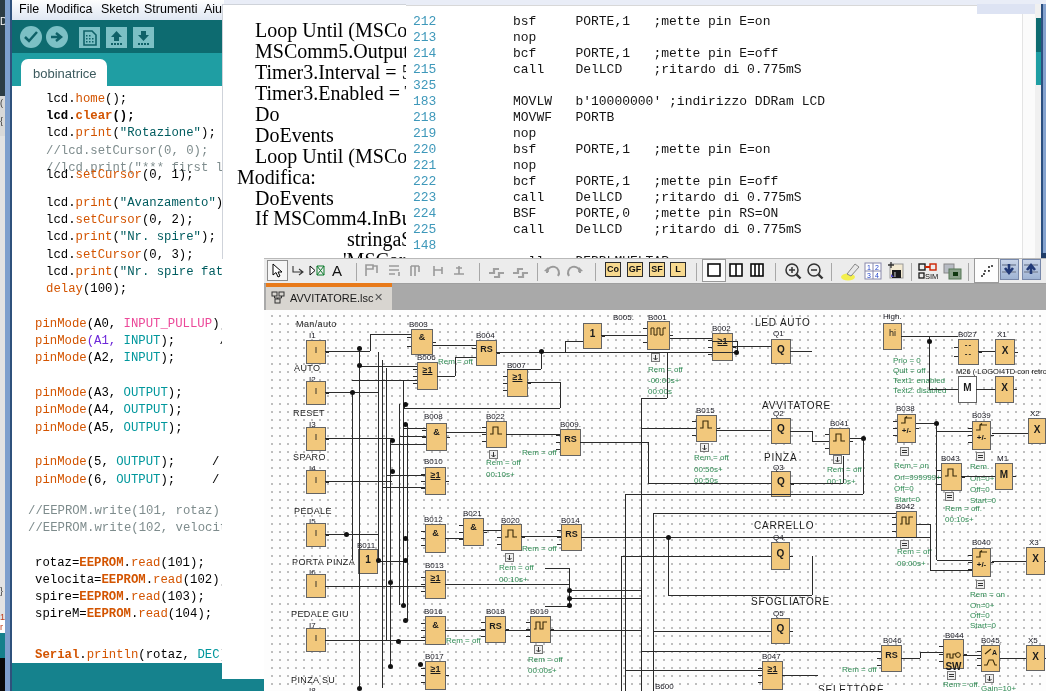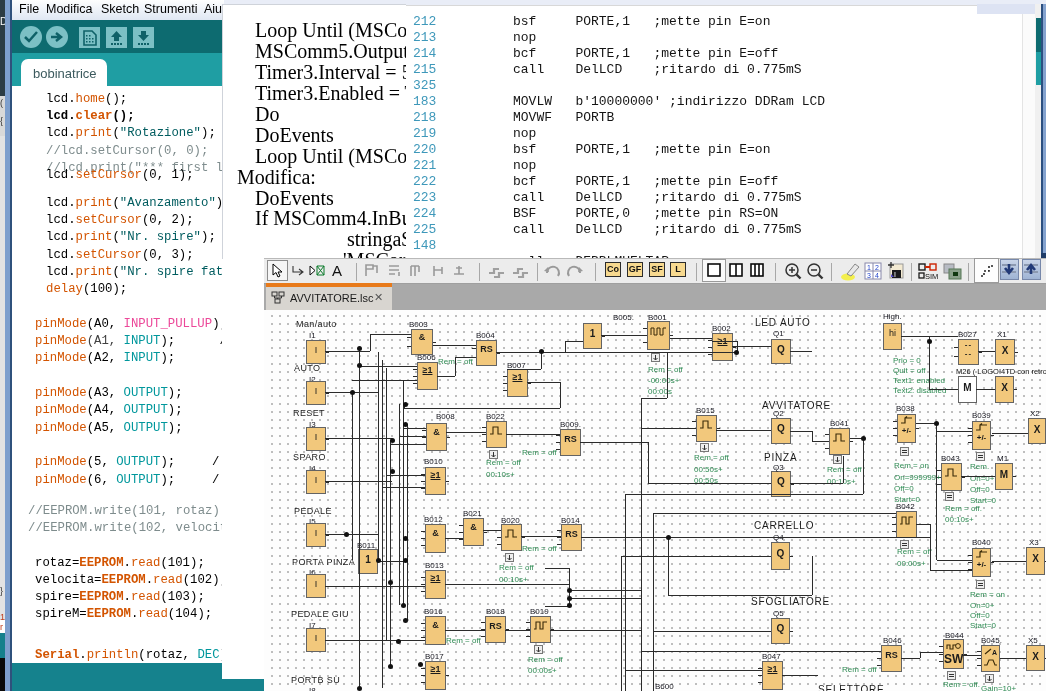--- a/index.html
+++ b/index.html
@@ -93,21 +93,21 @@
 <div class="cl" style="left:46px;top:144px;"><span style="color:#7e8c8d">//lcd.setCursor(0, 0);</span></div>
 <div class="cl" style="left:46px;top:161px;"><span style="color:#7e8c8d">//lcd.print("*** first li</span></div>
 <div class="cl" style="left:46px;top:168px;"><span style="color:#000">lcd.</span><span style="color:#d35400">setCursor</span><span style="color:#000">(0, 1);</span></div>
 <div class="cl" style="left:46px;top:196px;"><span style="color:#000">lcd.</span><span style="color:#d35400">print</span><span style="color:#000">(</span><span style="color:#005c5f">"Avanzamento"</span><span style="color:#000">);</span></div>
 <div class="cl" style="left:46px;top:213px;"><span style="color:#000">lcd.</span><span style="color:#d35400">setCursor</span><span style="color:#000">(0, 2);</span></div>
 <div class="cl" style="left:46px;top:230px;"><span style="color:#000">lcd.</span><span style="color:#d35400">print</span><span style="color:#000">(</span><span style="color:#005c5f">"Nr. spire"</span><span style="color:#000">);</span></div>
 <div class="cl" style="left:46px;top:248px;"><span style="color:#000">lcd.</span><span style="color:#d35400">setCursor</span><span style="color:#000">(0, 3);</span></div>
 <div class="cl" style="left:46px;top:265px;"><span style="color:#000">lcd.</span><span style="color:#d35400">print</span><span style="color:#000">(</span><span style="color:#005c5f">"Nr. spire fatt</span></div>
 <div class="cl" style="left:46px;top:282px;"><span style="color:#d35400">delay</span><span style="color:#000">(100);</span></div>
 <div class="cl" style="left:35px;top:317px;"><span style="color:#d35400">pinMode</span><span style="color:#000">(A0, </span><span style="color:#ec4899">INPUT_PULLUP</span><span style="color:#000">);</span></div>
-<div class="cl" style="left:35px;top:334px;"><span style="color:#d35400">pinMode</span><span style="color:#404040">(A1, </span><span style="color:#00979c">INPUT</span><span style="color:#000">);      /</span></div>
+<div class="cl" style="left:35px;top:334px;"><span style="color:#d35400">pinMode</span><span style="color:#6d28d9">(A1, </span><span style="color:#00979c">INPUT</span><span style="color:#000">);      /</span></div>
 <div class="cl" style="left:35px;top:351px;"><span style="color:#d35400">pinMode</span><span style="color:#000">(A2, </span><span style="color:#00979c">INPUT</span><span style="color:#000">);</span></div>
 <div class="cl" style="left:35px;top:386px;"><span style="color:#d35400">pinMode</span><span style="color:#000">(A3, </span><span style="color:#00979c">OUTPUT</span><span style="color:#000">);</span></div>
 <div class="cl" style="left:35px;top:403px;"><span style="color:#d35400">pinMode</span><span style="color:#000">(A4, </span><span style="color:#00979c">OUTPUT</span><span style="color:#000">);</span></div>
 <div class="cl" style="left:35px;top:421px;"><span style="color:#d35400">pinMode</span><span style="color:#000">(A5, </span><span style="color:#00979c">OUTPUT</span><span style="color:#000">);</span></div>
 <div class="cl" style="left:35px;top:455px;"><span style="color:#d35400">pinMode</span><span style="color:#000">(5, </span><span style="color:#00979c">OUTPUT</span><span style="color:#000">);     /</span></div>
 <div class="cl" style="left:35px;top:473px;"><span style="color:#d35400">pinMode</span><span style="color:#000">(6, </span><span style="color:#00979c">OUTPUT</span><span style="color:#000">);     /</span></div>
 <div class="cl" style="left:28px;top:504px;"><span style="color:#7e8c8d">//EEPROM.write(101, rotaz)</span></div>
 <div class="cl" style="left:28px;top:521px;"><span style="color:#7e8c8d">//EEPROM.write(102, velocit</span></div>
 <div class="cl" style="left:35px;top:556px;"><span style="color:#000">rotaz=</span><span style="color:#d35400;font-weight:bold">EEPROM</span><span style="color:#000">.</span><span style="color:#d35400">read</span><span style="color:#000">(101);</span></div>
 <div class="cl" style="left:35px;top:573px;"><span style="color:#000">velocita=</span><span style="color:#d35400;font-weight:bold">EEPROM</span><span style="color:#000">.</span><span style="color:#d35400">read</span><span style="color:#000">(102);</span></div>
@@ -333,21 +333,21 @@
 <div class="blk" style="left:306px;top:523px;width:20px;height:24px;padding-top:5px;font-size:9px;font-weight:normal;background:#f2c87c;line-height:1.1;">I</div>
 <div class="w" style="left:326px;top:535px;width:3px;height:1px;background:#2b2b2b"></div>
 <div class="ntx" style="left:292px;top:557px;">PORTA PINZA</div>
 <div class="blab" style="left:309px;top:568px;">I6</div>
 <div class="blk" style="left:306px;top:574px;width:20px;height:24px;padding-top:5px;font-size:9px;font-weight:normal;background:#f2c87c;line-height:1.1;">I</div>
 <div class="w" style="left:326px;top:586px;width:3px;height:1px;background:#2b2b2b"></div>
 <div class="ntx" style="left:291px;top:609px;">PEDALE GIU</div>
 <div class="blab" style="left:309px;top:621px;">I7</div>
 <div class="blk" style="left:306px;top:628px;width:20px;height:24px;padding-top:5px;font-size:9px;font-weight:normal;background:#f2c87c;line-height:1.1;">I</div>
 <div class="w" style="left:326px;top:640px;width:3px;height:1px;background:#2b2b2b"></div>
-<div class="ntx" style="left:291px;top:675px;">PORTB SU</div>
+<div class="ntx" style="left:291px;top:675px;">PINZA SU</div>
 <div class="blab" style="left:309px;top:686px;">I8</div>
 <div class="blk" style="left:411px;top:329px;width:22px;height:26px;padding-top:3px;font-size:9px;font-weight:bold;background:#f2c87c;line-height:1.1;">&amp;</div>
 <div class="w" style="left:407px;top:337px;width:4px;height:1px;background:#2b2b2b"></div>
 <div class="w" style="left:407px;top:346px;width:4px;height:1px;background:#2b2b2b"></div>
 <div class="w" style="left:433px;top:342px;width:3px;height:1px;background:#2b2b2b"></div>
 <div class="blk" style="left:417px;top:362px;width:21px;height:28px;padding-top:3px;font-size:9px;font-weight:bold;background:#f2c87c;line-height:1.1;"><u>≥1</u></div>
 <div class="w" style="left:413px;top:369px;width:4px;height:1px;background:#2b2b2b"></div>
 <div class="w" style="left:413px;top:376px;width:4px;height:1px;background:#2b2b2b"></div>
 <div class="w" style="left:413px;top:383px;width:4px;height:1px;background:#2b2b2b"></div>
 <div class="w" style="left:438px;top:376px;width:3px;height:1px;background:#2b2b2b"></div>
@@ -527,21 +527,21 @@
 <div class="blk" style="left:762px;top:661px;width:21px;height:29px;padding-top:3px;font-size:9px;font-weight:bold;background:#f2c87c;line-height:1.1;"><u>≥1</u></div>
 <div class="w" style="left:758px;top:668px;width:4px;height:1px;background:#2b2b2b"></div>
 <div class="w" style="left:758px;top:675px;width:4px;height:1px;background:#2b2b2b"></div>
 <div class="w" style="left:758px;top:682px;width:4px;height:1px;background:#2b2b2b"></div>
 <div class="w" style="left:783px;top:675px;width:3px;height:1px;background:#2b2b2b"></div>
 <div class="blk" style="left:881px;top:645px;width:21px;height:27px;padding-top:5px;font-size:9px;font-weight:bold;background:#f2c87c;line-height:1.1;">RS</div>
 <div class="w" style="left:877px;top:651px;width:4px;height:1px;background:#2b2b2b"></div>
 <div class="w" style="left:877px;top:658px;width:4px;height:1px;background:#2b2b2b"></div>
 <div class="w" style="left:877px;top:665px;width:4px;height:1px;background:#2b2b2b"></div>
 <div class="w" style="left:902px;top:658px;width:3px;height:1px;background:#2b2b2b"></div>
-<div class="blk" style="left:943px;top:639px;width:21px;height:30px;padding-top:0;font-size:12px;font-weight:bold;background:#f2c87c;line-height:1.1;"><svg width="15" height="7">
+<div class="blk" style="left:943px;top:639px;width:21px;height:30px;padding-top:10px;font-size:10px;font-weight:bold;background:#f2c87c;line-height:1.1;"><svg width="15" height="7">
         <path d="M1 6 v-4 h3 v4 h3 v-4 h3" stroke="#3a2a08" stroke-width="1.1" fill="none"></path>
         <circle cx="12" cy="3" r="2.4" stroke="#3a2a08" fill="none"></circle>
       </svg><br>SW</div>
 <div class="w" style="left:939px;top:646px;width:4px;height:1px;background:#2b2b2b"></div>
 <div class="w" style="left:939px;top:654px;width:4px;height:1px;background:#2b2b2b"></div>
 <div class="w" style="left:939px;top:661px;width:4px;height:1px;background:#2b2b2b"></div>
 <div class="w" style="left:964px;top:654px;width:3px;height:1px;background:#2b2b2b"></div>
 <div class="blk" style="left:981px;top:645px;width:19px;height:27px;padding-top:2px;font-size:7px;font-weight:bold;background:#f2c87c;line-height:1.1;"><svg width="15" height="19">
         <path d="M2 6 L8 1" stroke="#3a2a08" stroke-width="1.1" fill="none"></path>
         <text x="9" y="7" font-size="7" font-family="Liberation Sans" fill="#1c1c1c" font-weight="bold">A</text>
@@ -557,21 +557,21 @@
 <div class="blab" style="left:417px;top:353px;">B006</div>
 <div class="blab" style="left:476px;top:331px;">B004</div>
 <div class="blab" style="left:507px;top:361px;">B007</div>
 <div class="blab" style="left:594px;top:313px;margin-left:19px;">B005.</div>
 <div class="blab" style="left:648px;top:313px;">B001</div>
 <div class="blab" style="left:712px;top:324px;">B002</div>
 <div class="blab" style="left:773px;top:329px;">Q1</div>
 <div class="blab" style="left:883px;top:312px;">High.</div>
 <div class="blab" style="left:958px;top:330px;">B027</div>
 <div class="blab" style="left:997px;top:330px;">X1</div>
-<div class="blab" style="left:436px;top:412px;">B008</div>
+<div class="blab" style="left:424px;top:412px;">B008</div>
 <div class="blab" style="left:486px;top:412px;">B022</div>
 <div class="blab" style="left:560px;top:420px;">B009.</div>
 <div class="blab" style="left:424px;top:457px;">B010</div>
 <div class="blab" style="left:696px;top:406px;">B015</div>
 <div class="blab" style="left:773px;top:409px;">Q2</div>
 <div class="blab" style="left:830px;top:419px;">B041</div>
 <div class="blab" style="left:896px;top:404px;">B038</div>
 <div class="blab" style="left:972px;top:411px;">B039</div>
 <div class="blab" style="left:1030px;top:409px;">X2</div>
 <div class="blab" style="left:773px;top:463px;">Q3</div>

